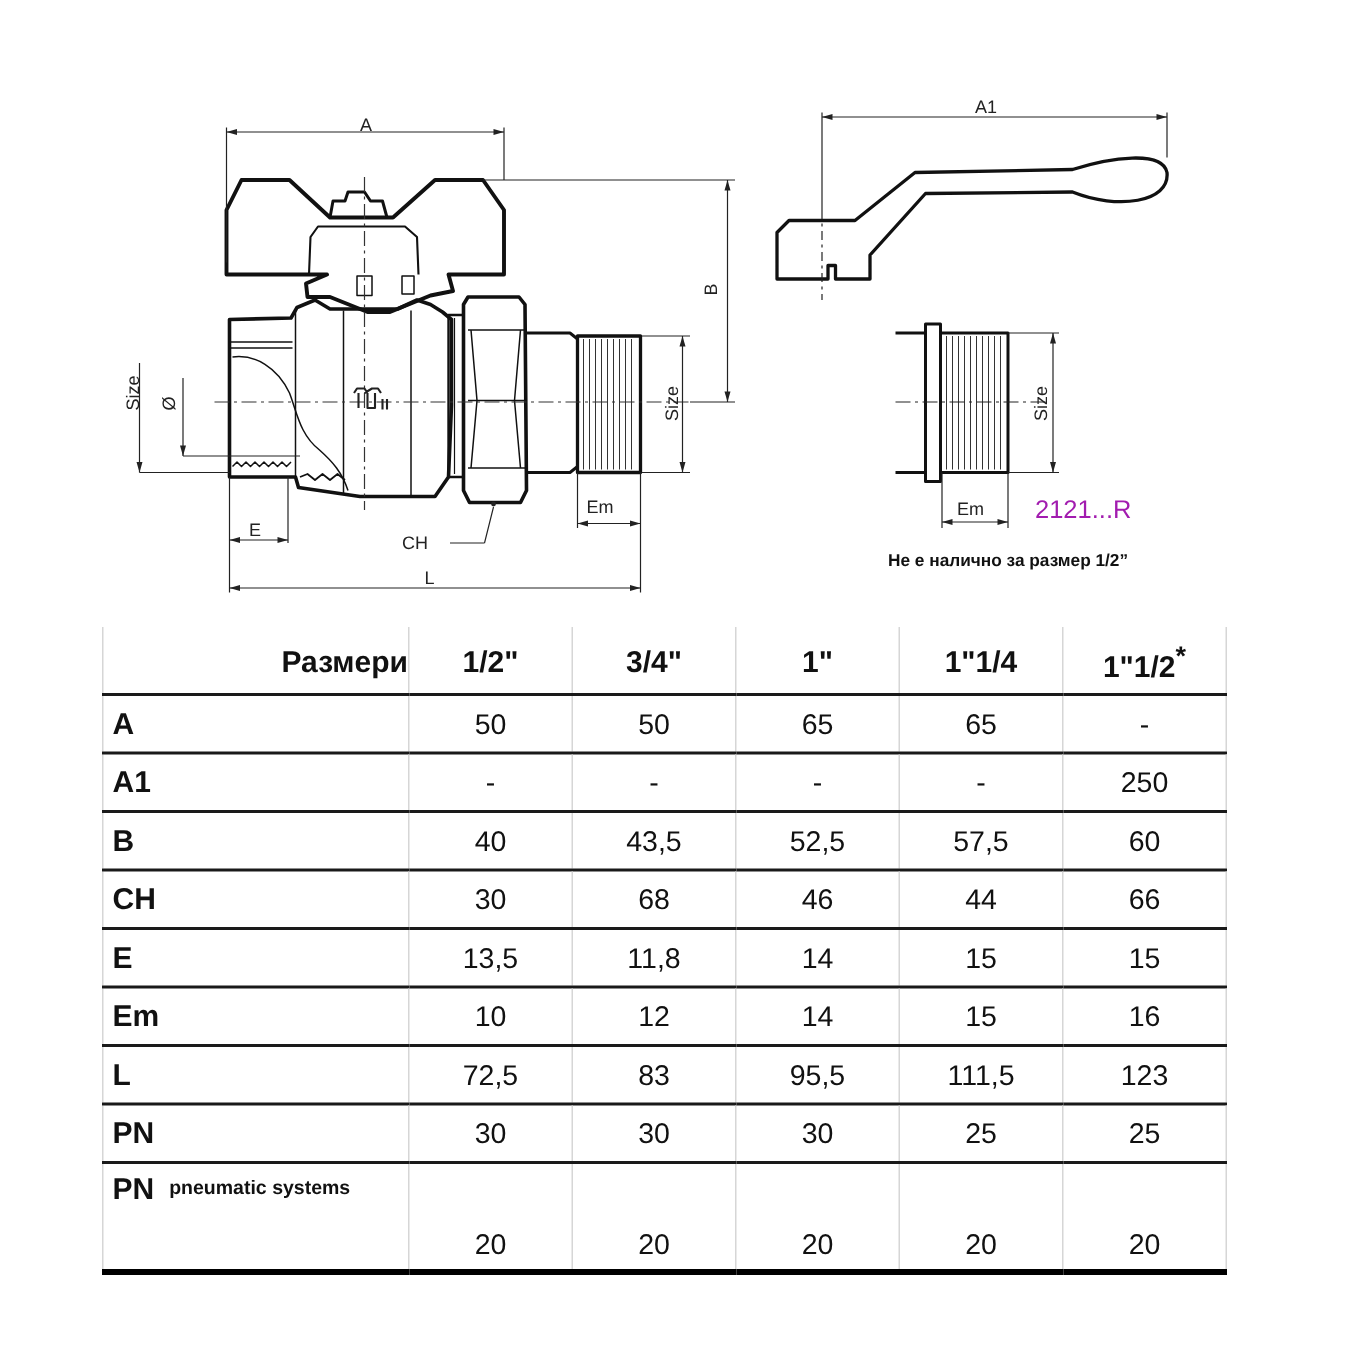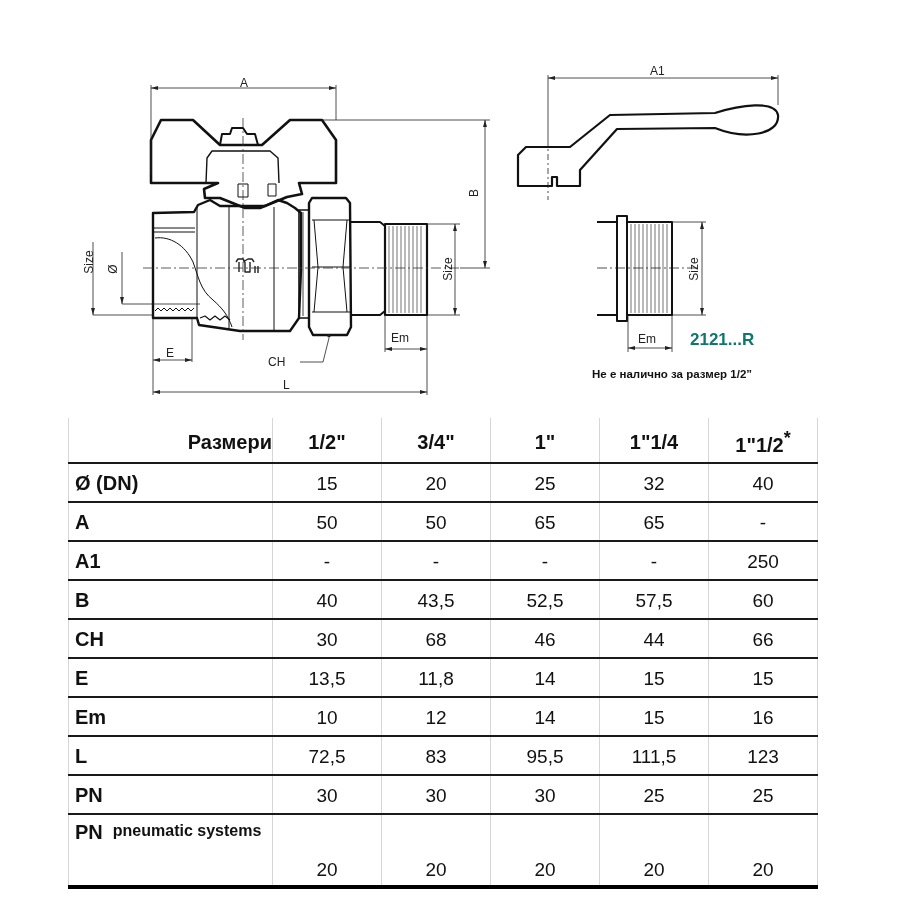--- a/index.html
+++ b/index.html
@@ -1,34 +1,34 @@
 <!DOCTYPE html>
 <html><head>
 <meta charset="utf-8">
 <style>
   html, body { margin:0; padding:0; background:#ffffff; }
   body { width:900px; height:900px; position:relative; overflow:hidden; font-family:"Liberation Sans", sans-serif; color:#111; }
   .drawing { position:absolute; left:0; top:0; width:900px; height:410px; }
   .drawing svg { position:absolute; left:0; top:0; }
   .dimlabel { position:absolute; font-size:12px; color:#222; font-family:"Liberation Sans", sans-serif; }
   .vlabel { position:absolute; font-size:12px; color:#222; transform:rotate(-90deg); transform-origin:center; }
-  .model-code { position:absolute; left:690px; top:330px; font-size:17px; font-weight:bold; color:#0f766e; }
+  .model-code { position:absolute; left:690px; top:330px; font-size:17px; font-weight:normal; color:#a21caf; }
   .note { position:absolute; left:592px; top:368px; font-size:11.5px; font-weight:bold; color:#111; }
 
   table.spec { position:absolute; left:68px; top:418px; width:750px; border-collapse:collapse; table-layout:fixed; }
   table.spec col.c0 { width:204px; }
   table.spec col.cv { width:109px; }
   table.spec th, table.spec td { padding:0; height:35px; border-left:1px solid #d6d6d6; border-right:1px solid #d6d6d6; border-bottom:2px solid #1a1a1a; vertical-align:middle; }
   table.spec th { height:40px; font-size:20px; font-weight:bold; text-align:center; padding-top:4px; }
   table.spec th.rowhead-h { text-align:right; padding-left:6px; }
   table.spec td { font-size:19px; text-align:center; font-weight:normal; padding-top:2px; }
   table.spec td.rowhead { text-align:left; padding-left:6px; font-weight:bold; font-size:20px; }
   table.spec tr.last td { height:60px; border-bottom:4px solid #000; vertical-align:bottom; padding-bottom:4px; }
   table.spec tr.last td.rowhead { vertical-align:top; padding-top:6px; }
-  .sub { font-size:16px; font-weight:bold; margin-left:10px; vertical-align:3px; }
+  .sub { font-size:13px; font-weight:bold; margin-left:10px; vertical-align:3px; }
   .star { font-size:18px; vertical-align:8px; }
 </style>
 </head>
 <body>
 
 <div class="drawing">
   <svg width="900" height="410" viewBox="0 0 900 410">
     <g fill="none" stroke="#111" stroke-linejoin="round">
 
       <path d="M151,175 L151,140 L161,120 L193,120 L220,145 L262,145 L290,120 L322,120 L336,140 L336,183 L299,183 L302,194 L287,197 L260,208 L245,208 L220,198 L205,198 L204,189 L218,183 L151,183 Z" stroke-width="2.6"></path>
@@ -218,28 +218,20 @@
       <th class="rowhead-h">Размери</th>
       <th>1/2"</th>
       <th>3/4"</th>
       <th>1"</th>
       <th>1"1/4</th>
       <th><span>1"1/2</span><span class="star">*</span></th>
     </tr>
   </thead>
   <tbody>
     <tr>
-      <td class="rowhead">Ø (DN)</td>
-      <td>15</td>
-      <td>20</td>
-      <td>25</td>
-      <td>32</td>
-      <td>40</td>
-    </tr>
-    <tr>
       <td class="rowhead">A</td>
       <td>50</td>
       <td>50</td>
       <td>65</td>
       <td>65</td>
       <td>-</td>
     </tr>
     <tr>
       <td class="rowhead">A1</td>
       <td>-</td>

